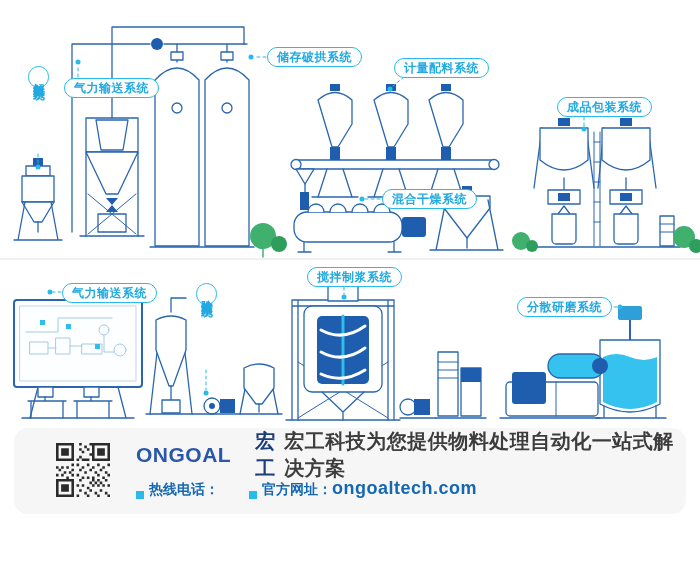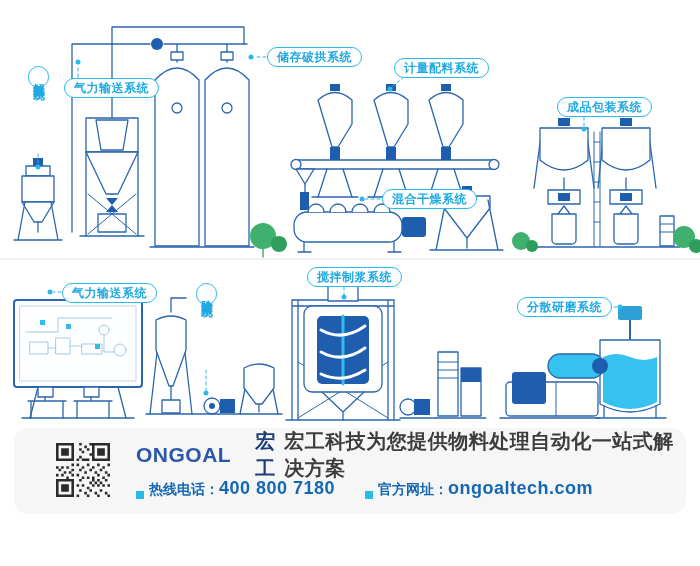--- a/index.html
+++ b/index.html
@@ -276,21 +276,20 @@
     </svg>
     <div class="f-col">
       <div class="f-row1">
         <span class="brand-en">ONGOAL</span>
         <span class="brand-cn">宏工</span>
         <span class="tagline">宏工科技为您提供物料处理自动化一站式解决方案</span>
       </div>
       <div class="f-row2">
         <span class="bullet"></span>
         <span class="c-label">热线电话：</span>
-        <span class="c-big">400 800 7180</span>
         <span class="gap"></span>
         <span class="bullet"></span>
         <span class="c-label">官方网址：</span>
         <span class="c-big">ongoaltech.com</span>
       </div>
     </div>
   </div>
 
 </div>
 

